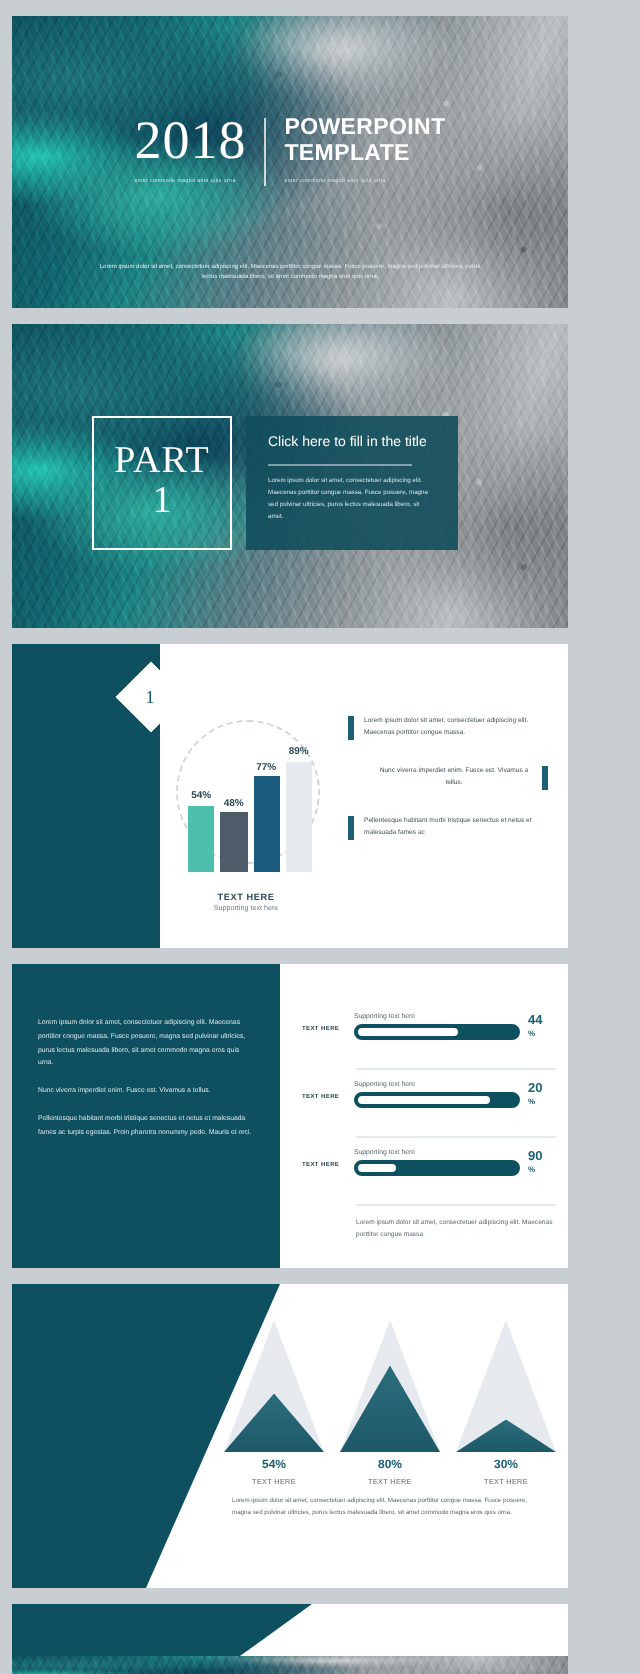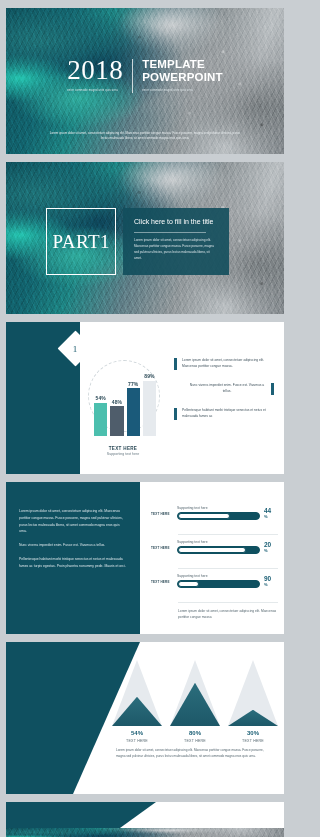--- a/index.html
+++ b/index.html
@@ -60,21 +60,21 @@
   .s1-sub { font-size:2.6px; color:#dfe7ea; letter-spacing:.2px; margin-top:4px; line-height:1.7; max-width:60px; }
   .s1-foot {
     position:absolute; left:0; right:0; bottom:12px;
     text-align:center; color:#e9eef0; font-size:3px; line-height:1.9; padding:0 42px;
   }
 
   
   #slide2 { top:162px; height:152px; }
   .s2-box {
     position:absolute; left:40px; top:46px; width:70px; height:67px;
-    border:1.4px solid #fff; display:flex; 
+    border:1.4px solid #fff; display:flex; flex-direction:column;
     align-items:center; justify-content:center; color:#fff;
     font-family:"Liberation Serif", serif;
   }
   .s2-part { font-size:19px; line-height:1; letter-spacing:.5px; }
   .s2-num { font-size:19px; line-height:1.15; }
   .s2-panel {
     position:absolute; left:117px; top:46px; width:106px; height:67px;
     background:rgba(18,78,92,.90); padding:9px 11px;
   }
   .s2-h { color:#fff; font-size:7px; line-height:1.34; font-weight:400; }
@@ -184,22 +184,22 @@
     <div class="photo-grain"></div>
     <div class="s1-inner">
       <div class="s1-title-wrap">
         <div>
           <div class="s1-year">2018</div>
           <div class="s1-yearsub">enter commode magnd ante quis urna</div>
         </div>
         <div class="s1-divider"></div>
         <div class="s1-right">
           <div class="s1-ppt">
+            <div>POWERPOINT</div>
             <div>TEMPLATE</div>
-            <div>POWERPOINT</div>
           </div>
           <div class="s1-sub">enter commode magnd ante quis urna</div>
         </div>
       </div>
     </div>
     <div class="s1-foot">Lorem ipsum dolor sit amet, consectetuer adipiscing elit. Maecenas porttitor congue massa. Fusce posuere, magna sed pulvinar ultricies, purus lectus malesuada libero, sit amet commodo magna eros quis urna.</div>
   </div>
 
   <div class="slide" id="slide2">
     <div class="photo"></div>

